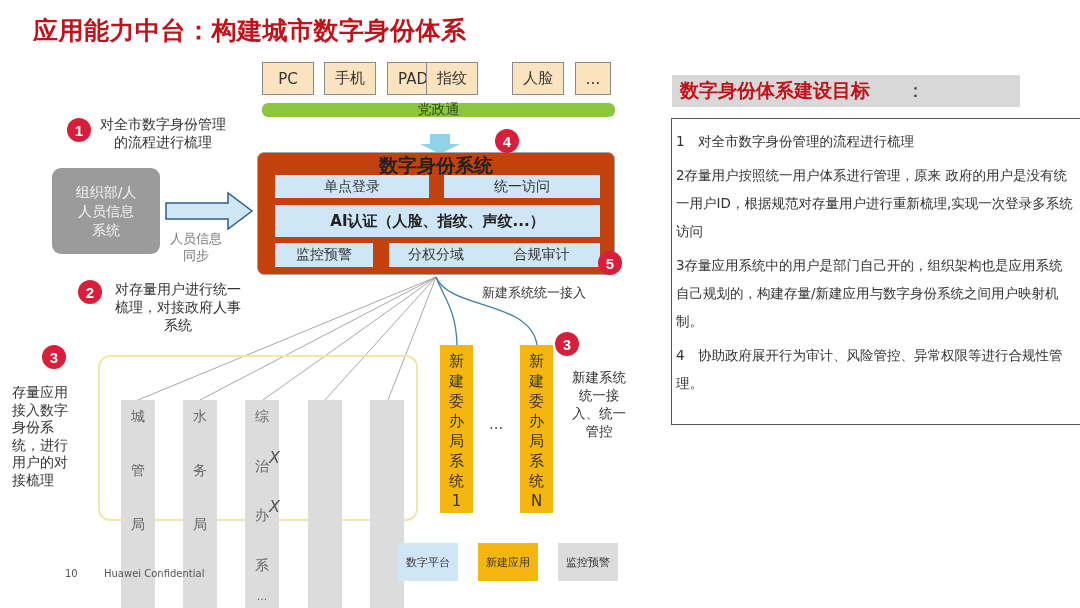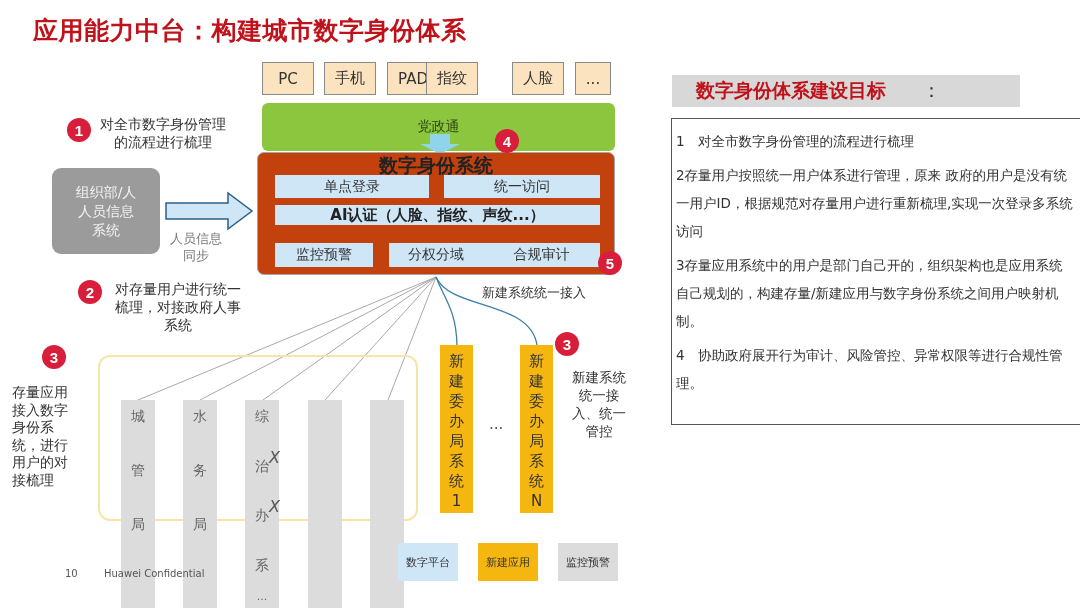--- a/index.html
+++ b/index.html
@@ -15,21 +15,21 @@
     letter-spacing: 0.5px; white-space: nowrap;
   }
   
   .device {
     top: 62px; height: 33px; width: 52px;
     background: #fbe3c0; border: 1.5px solid #8a8a8a;
     display: flex; align-items: center; justify-content: center;
     font-size: 15px; color: #333; box-sizing: border-box;
   }
   .dzt {
-    left: 262px; top: 103px; width: 353px; height: 48px;
+    left: 262px; top: 103px; width: 353px; height: 14px;
     background: #8cc63f; border-radius: 6px;
     display: flex; align-items: center; justify-content: center;
     font-size: 14px; color: #2e4a10;
   }
   .down-arrow { left: 420px; top: 134px; }
   .badge {
     width: 24px; height: 24px; border-radius: 50%;
     background: #d81e3a; color: #fff; font-weight: bold; font-size: 15px;
     display: flex; align-items: center; justify-content: center;
     font-family: "Liberation Sans", sans-serif;
@@ -76,21 +76,21 @@
   }
   .ellipsis { font-size: 15px; color: #555; }
   .legend-item {
     top: 543px; height: 22px; padding: 8px 8px;
     display: flex; align-items: center; font-size: 11px; color: #333;
   }
   .footer { font-size: 10px; color: #555; top: 568px; }
   
   .goal-header {
     left: 672px; top: 75px; width: 348px; height: 32px; background: #d8d8d8;
-    display: flex; align-items: center; padding-left: 24px; box-sizing: border-box; gap: 32px;
+    display: flex; align-items: center; padding-left: 8px; box-sizing: border-box; gap: 32px;
   }
   .goal-header-text { font-size: 19px; font-weight: bold; color: #c0121a; }
   .goal-header-colon { font-size: 19px; color: #333; margin-left: 4px; }
   .goal-box {
     left: 671px; top: 118px; width: 416px; height: 307px;
     border: 1.5px solid #555; box-sizing: border-box; padding: 8px 10px 0 4px;
   }
   .goal-item {
     font-size: 13.5px; line-height: 28px; color: #333; margin-bottom: 6px;
   }
@@ -146,21 +146,21 @@
 </svg>
 
 <div class="abs ids-box">
   <div class="abs ids-title">数字身份系统</div>
   <div class="abs mod" style="left:17px;top:22px;width:154px;height:23px">
       <span>单点登录</span>
     </div>
   <div class="abs mod" style="left:186px;top:22px;width:156px;height:23px">
       <span>统一访问</span>
     </div>
-  <div class="abs mod ai-mod" style="left:17px;top:52px;width:325px;height:20px">
+  <div class="abs mod ai-mod" style="left:17px;top:52px;width:325px;height:32px">
       <span>AI认证（人脸、指纹、声纹...）</span>
     </div>
   <div class="abs mod" style="left:17px;top:90px;width:98px;height:24px">
       <span>监控预警</span>
     </div>
   <div class="abs mod" style="left:131px;top:90px;width:94px;height:24px">
       <span>分权分域</span>
     </div>
   <div class="abs mod" style="left:225px;top:90px;width:117px;height:24px">
       <span>合规审计</span>

